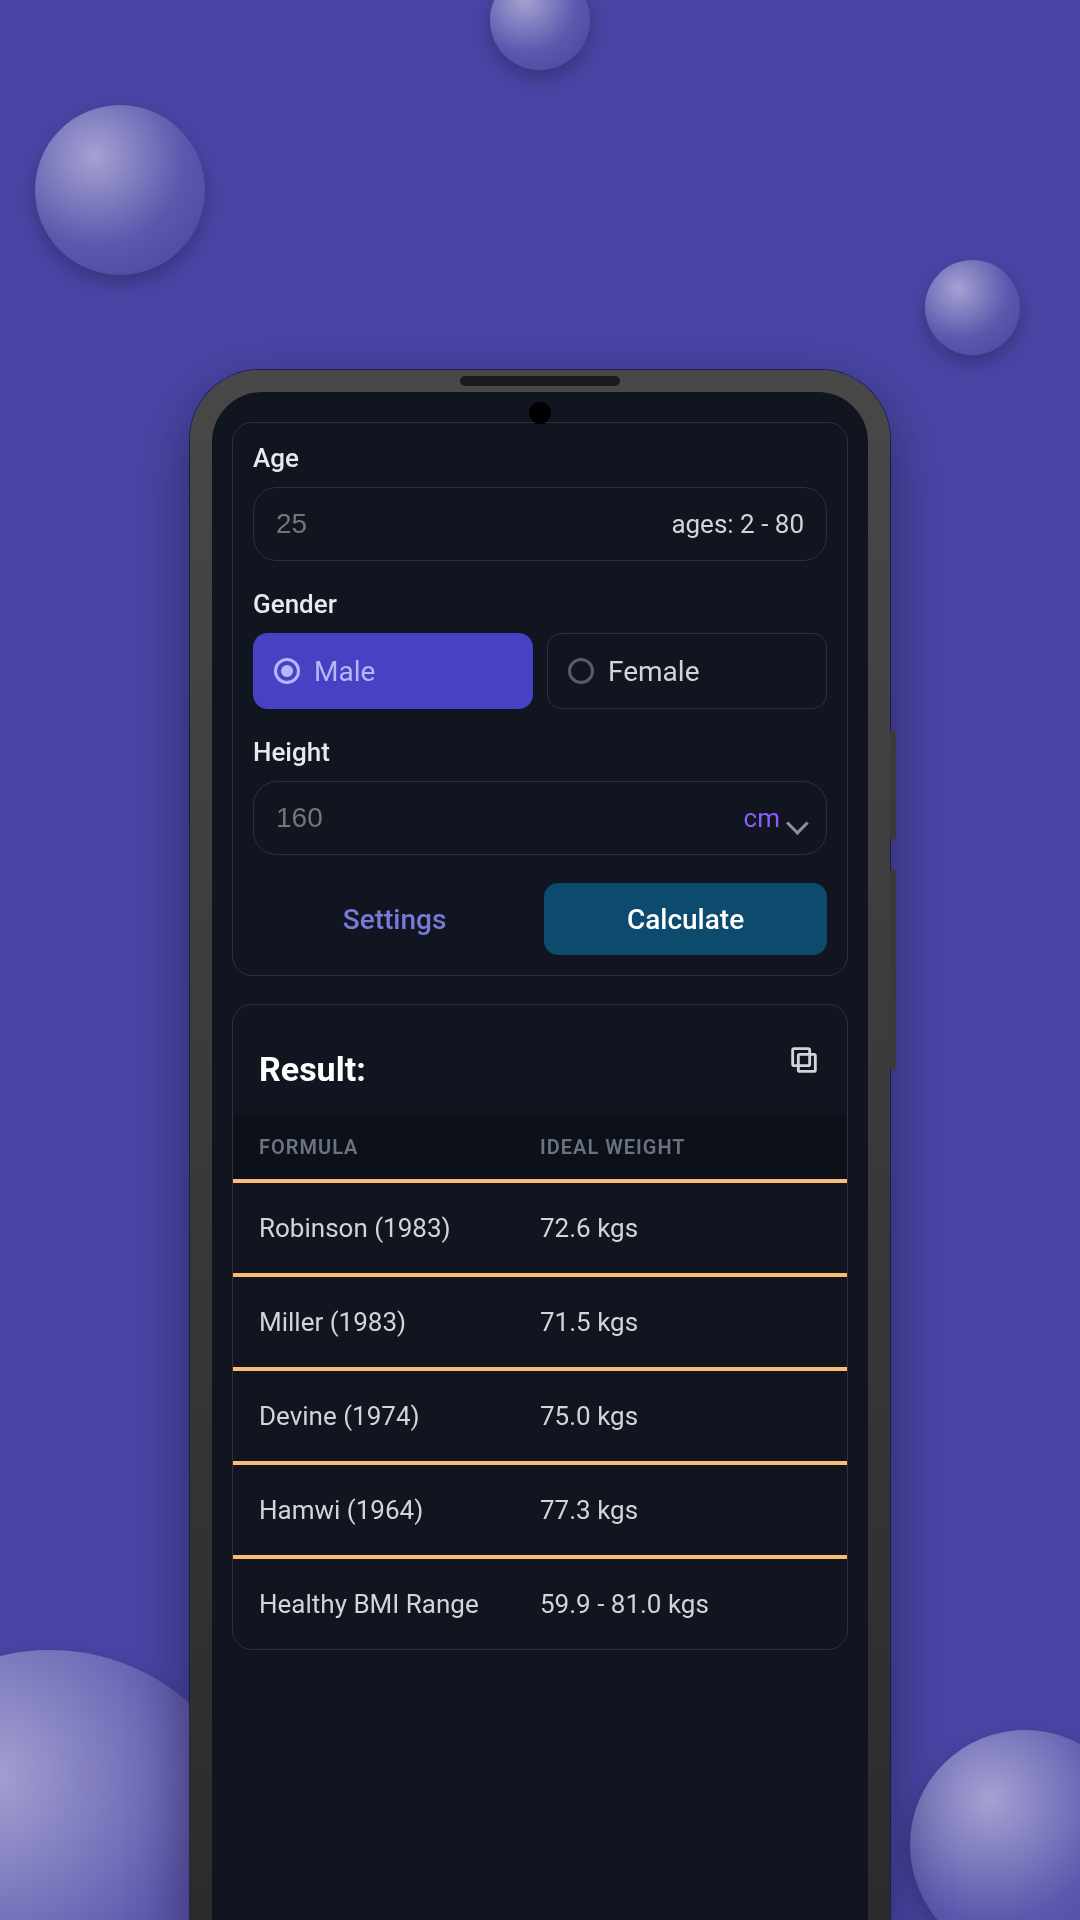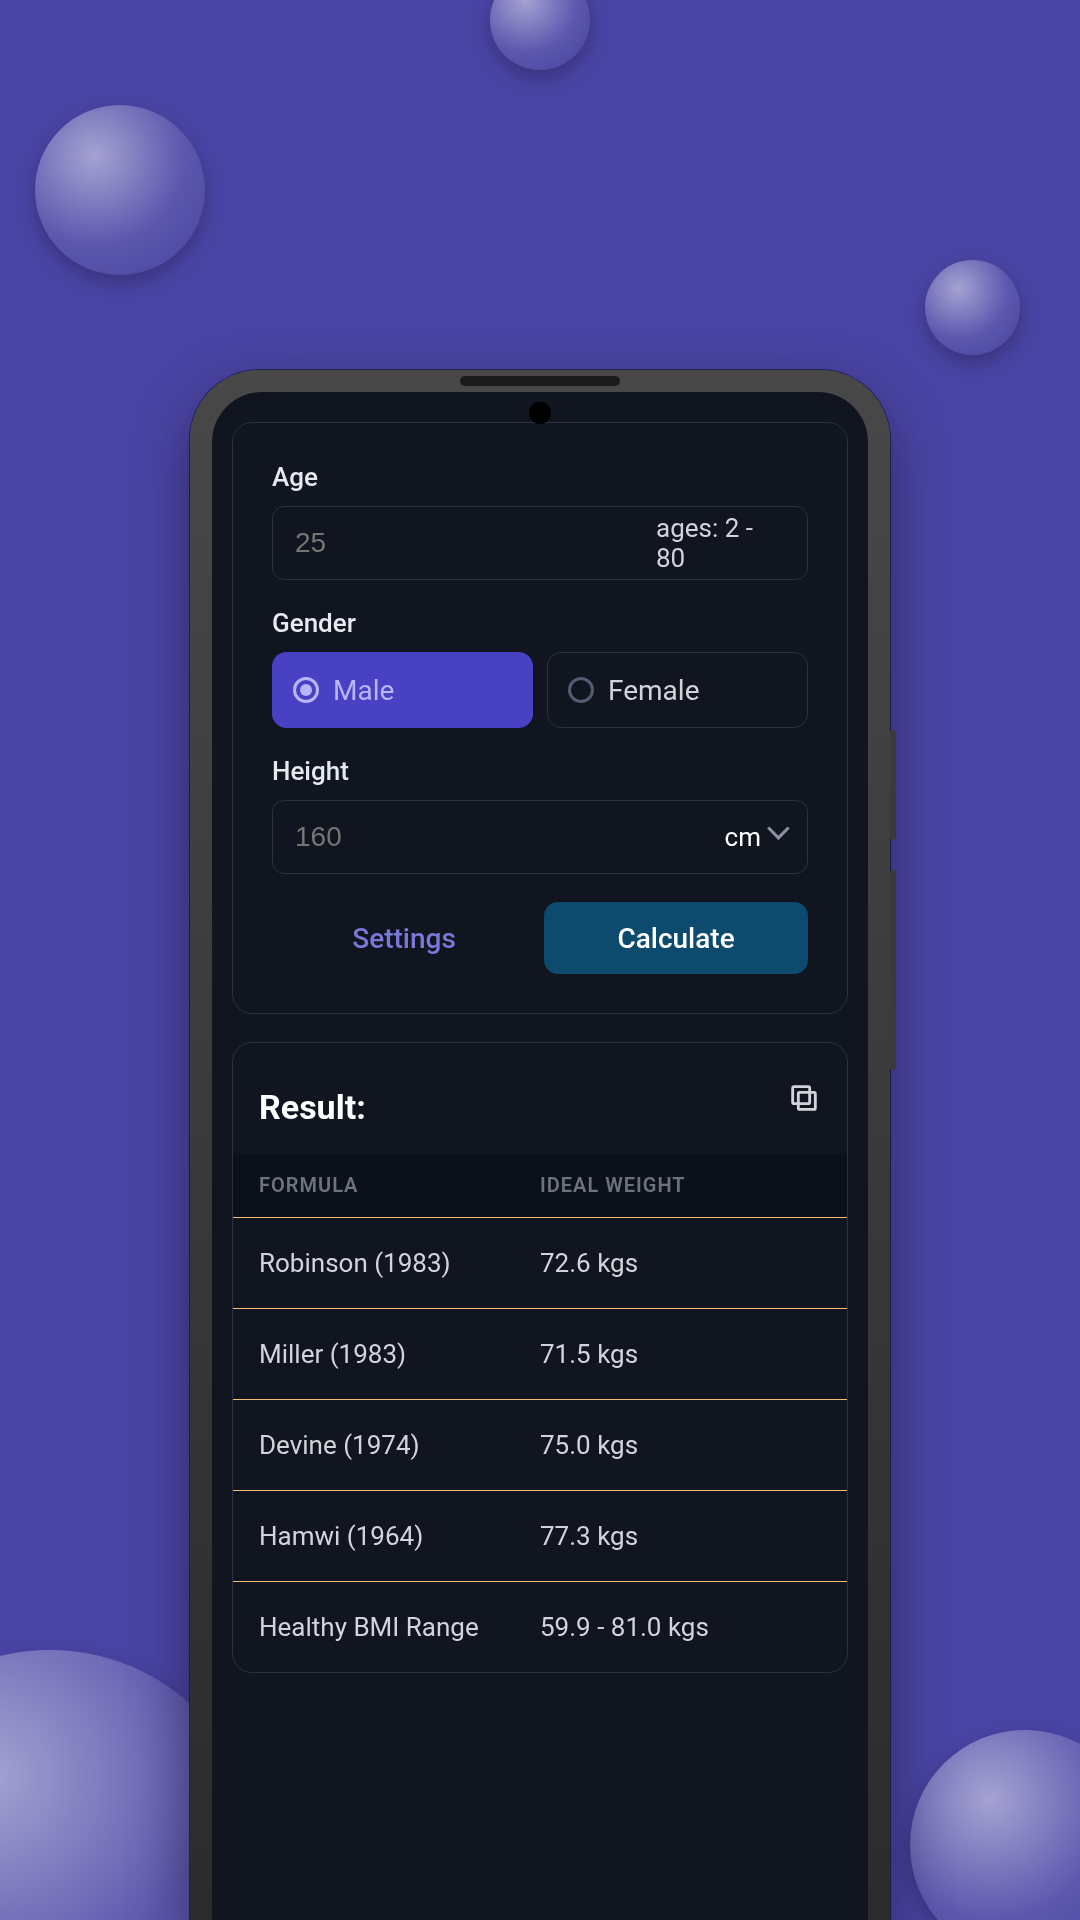--- a/index.html
+++ b/index.html
@@ -66,57 +66,57 @@
   position:absolute;
   top:10px; left:50%; transform:translateX(-50%);
   width:22px; height:22px;
   background:#000;
   border-radius:50%;
 }
 
 .card {
   border: 1px solid #2a3142;
   border-radius: 20px;
-  padding: 39px;
+  padding: 20px;
   margin-top: 10px;
 }
 
 .label {
   color: #e5e9f0;
   font-size: 26px;
   font-weight: 500;
   margin-bottom: 14px;
 }
 
 .input-row {
   border: 1px solid #2a3142;
-  border-radius: 12px;
+  border-radius: 24px;
   height: 74px;
   display: flex;
   align-items: center;
   padding: 0 22px;
   background: transparent;
 }
 .input-row input {
   flex:1;
   background: transparent;
   border: none;
   color: #6b7280;
   font-size: 28px;
   outline: none;
 }
 .input-row .suffix {
   color: #d1d5db;
   font-size: 26px;
 }
 .input-row .unit {
-  color: #ffffff;
+  color: #8b5cf6;
   font-size: 26px;
   display:flex;
-  align-items:flex-start;
+  align-items:flex-end;
   gap:8px;
 }
 
 .gender-row {
   display:flex;
   gap:14px;
 }
 .gbtn {
   flex:1;
   height: 76px;
@@ -205,21 +205,21 @@
   font-size:20px;
   font-weight:600;
   letter-spacing:1px;
 }
 .col.formula { width:50%; }
 .col.weight { width:50%; }
 
 .trow {
   display:flex;
   padding: 30px 26px;
-  border-top:1px solid #fdba74;
+  border-top:4px solid #fdba74;
 }
 .trow .cell {
   color:#d1d5db;
   font-size:26px;
 }
 .cell.formula { width:50%; }
 .cell.weight { width:50%; }
 
 .chevron {
   display:inline-block;

